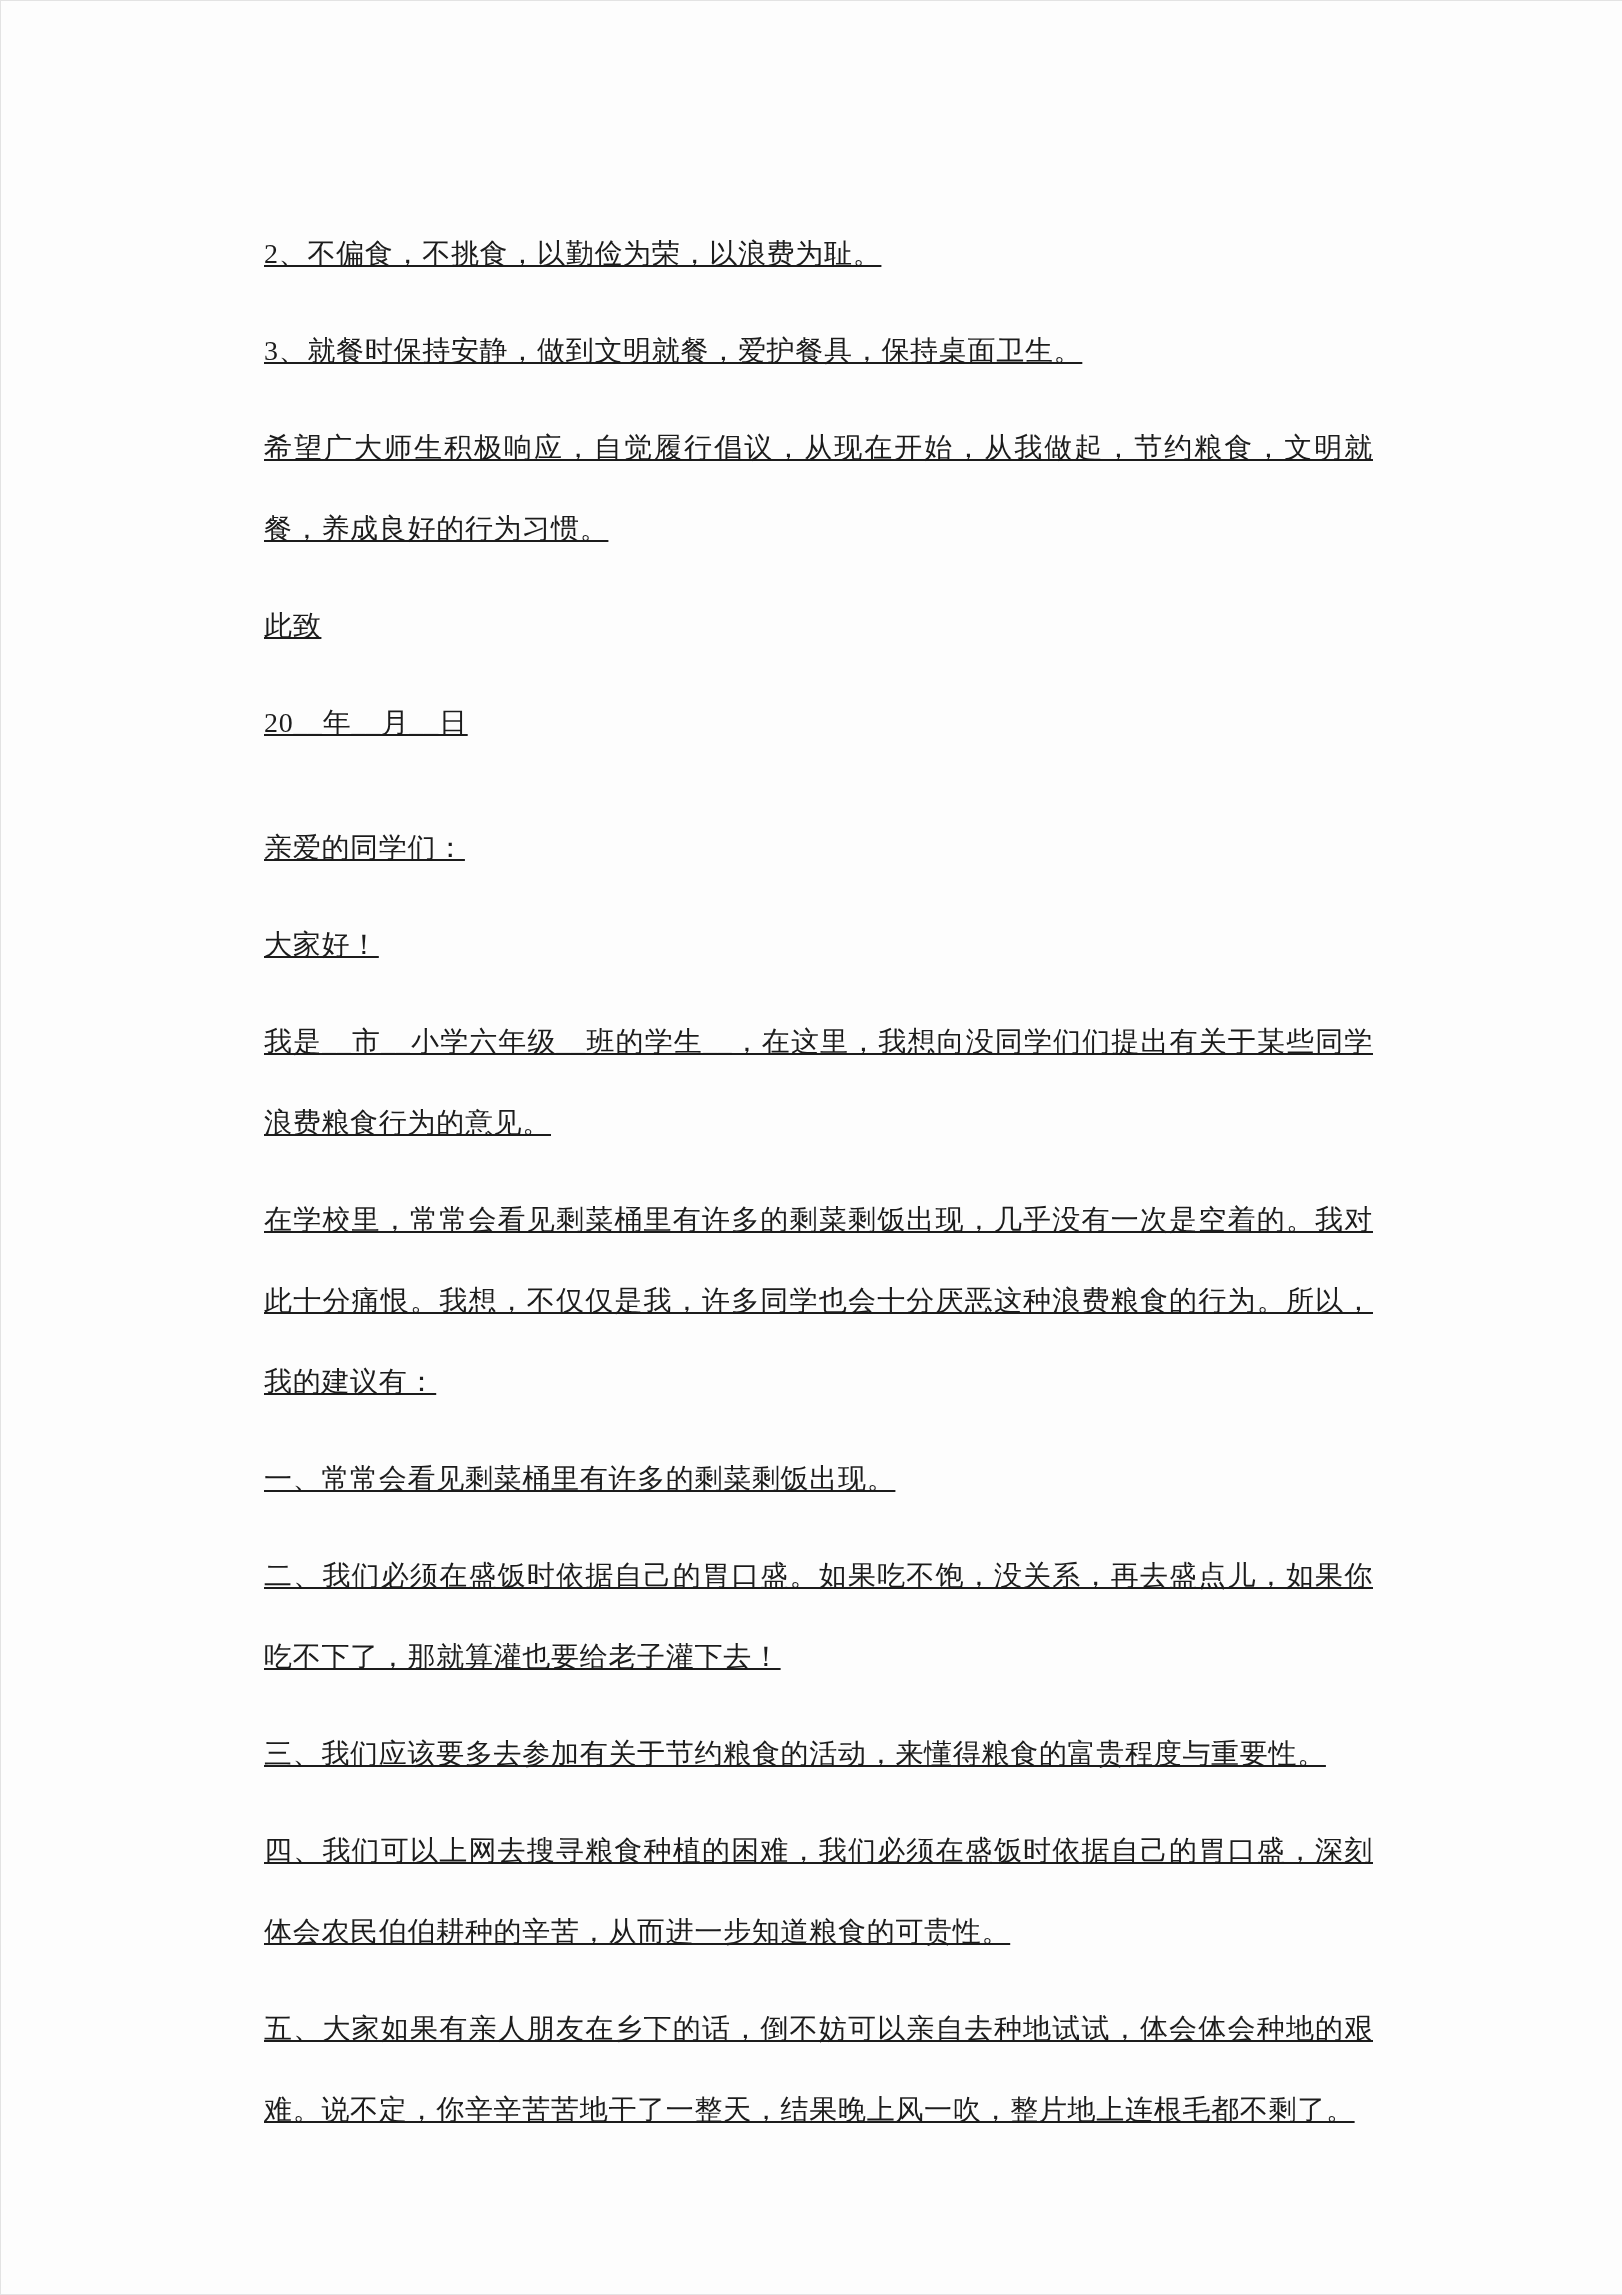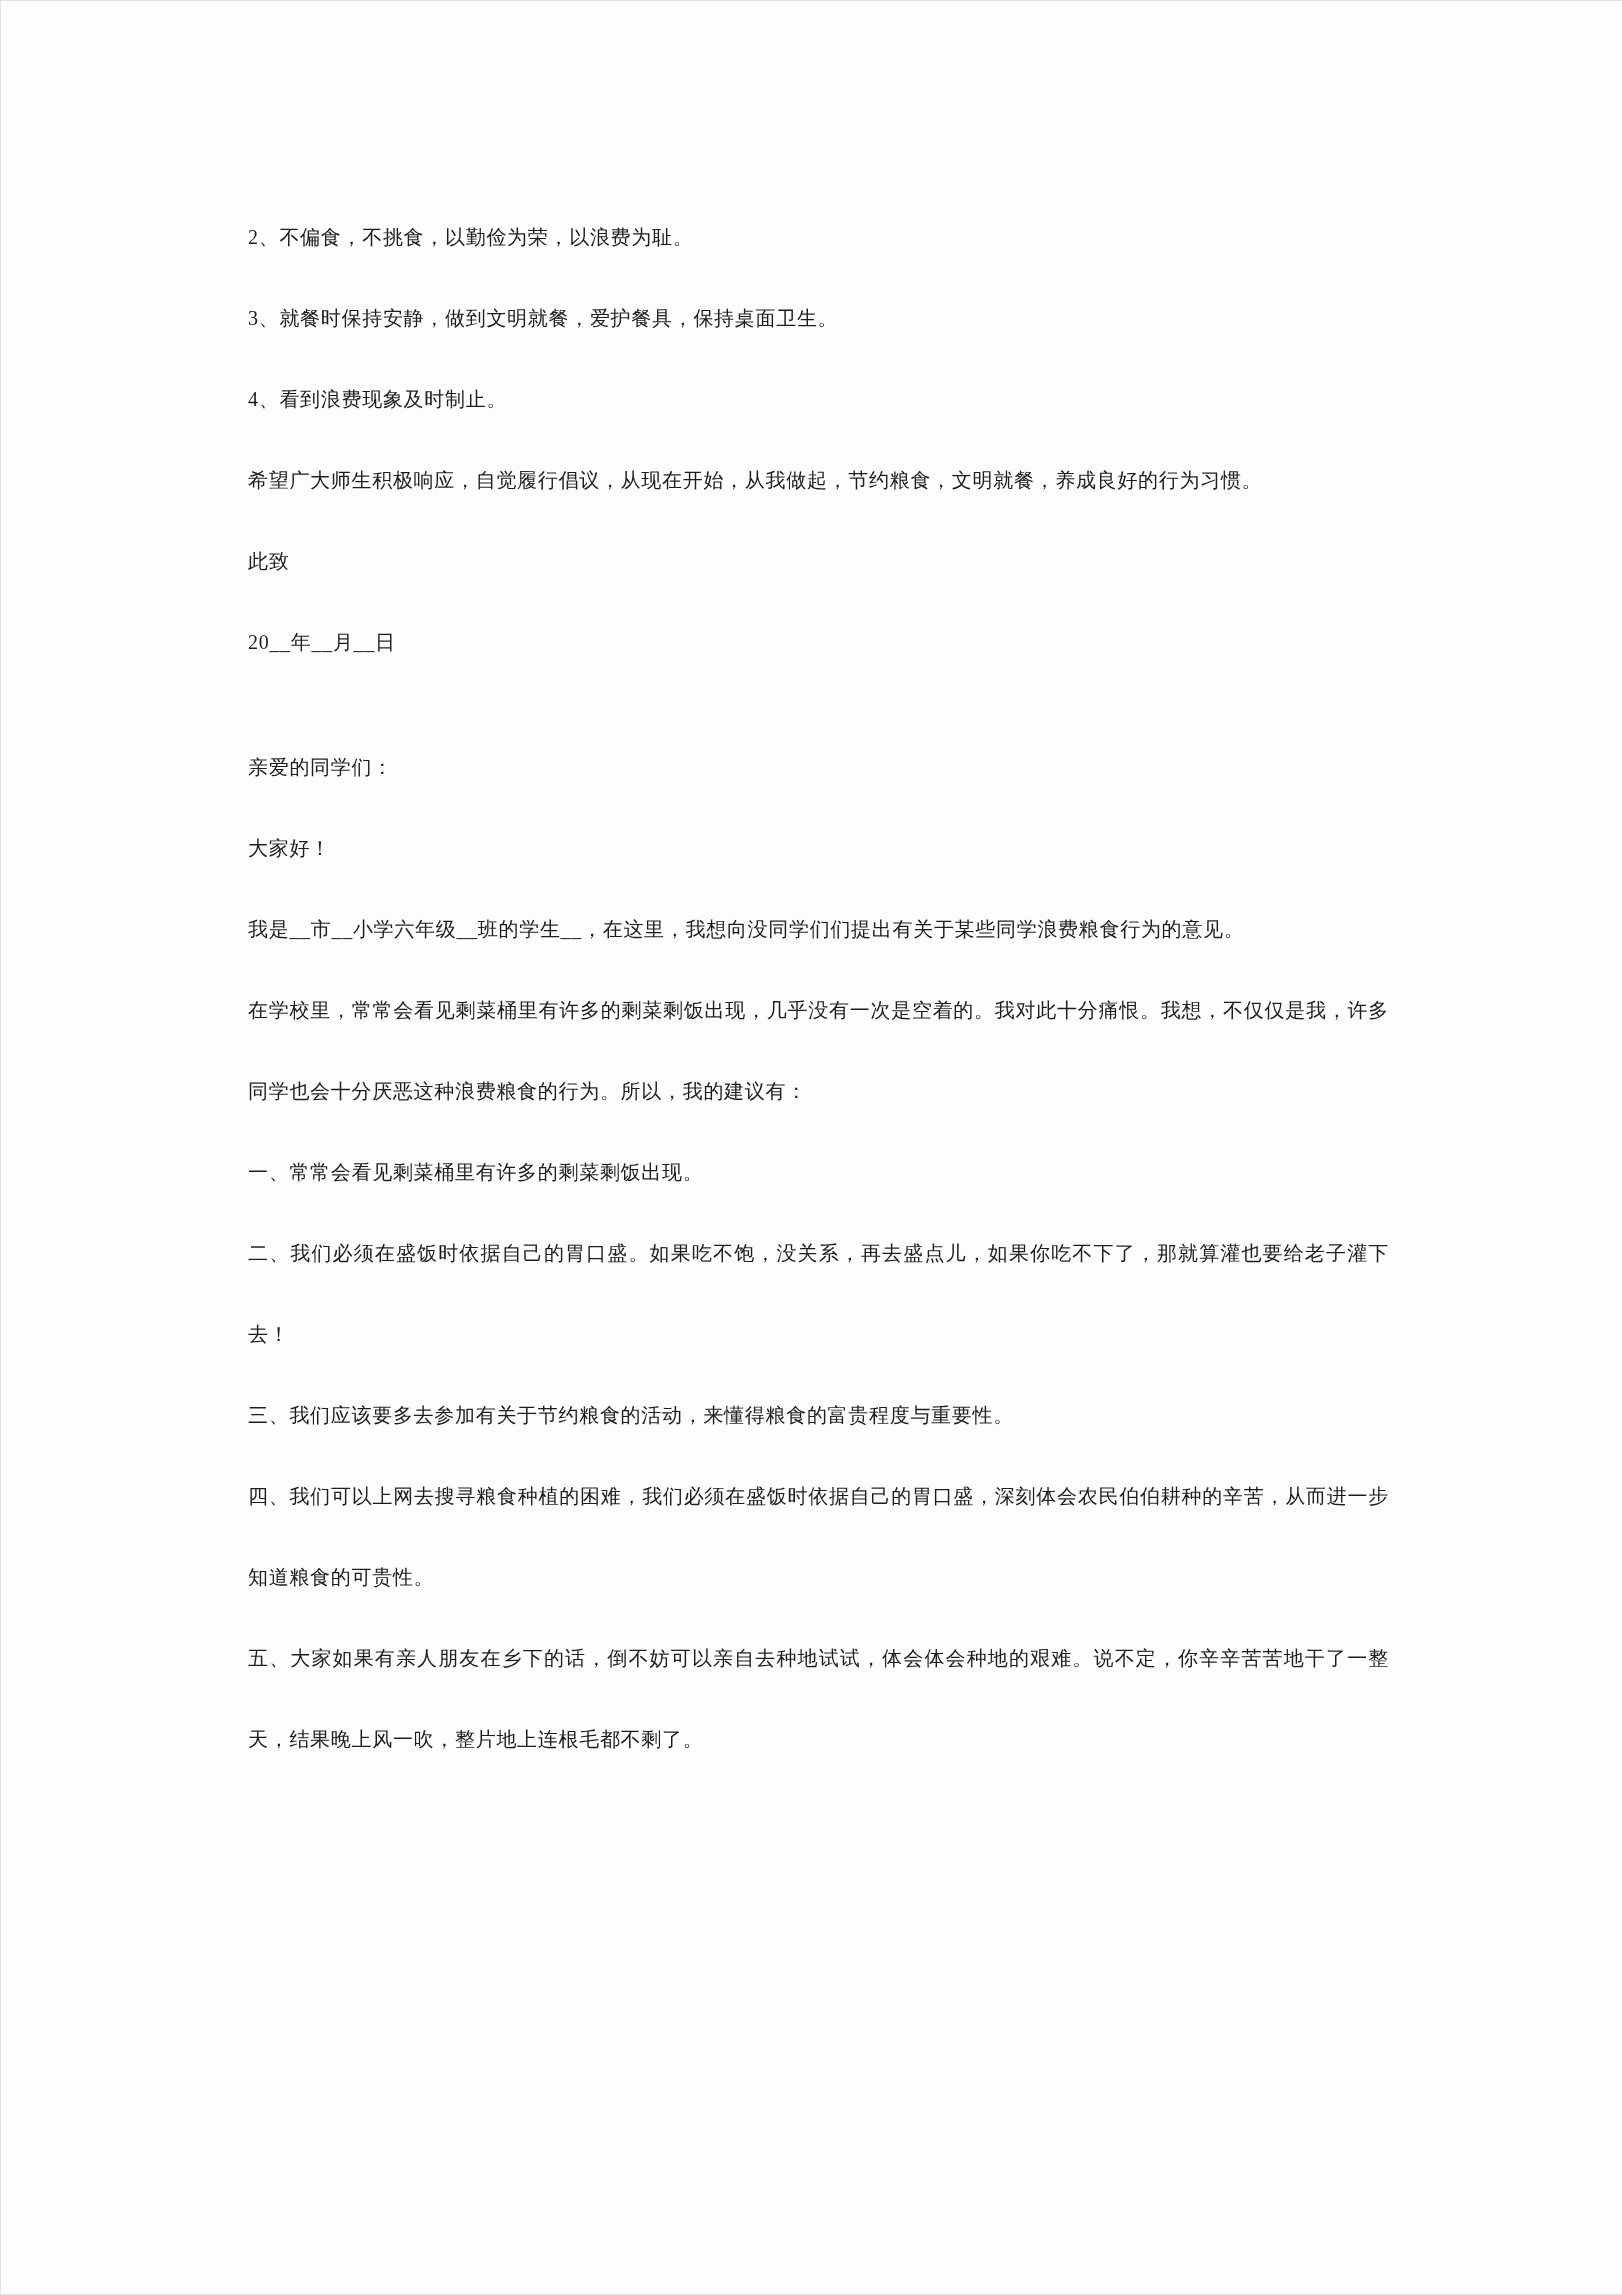--- a/index.html
+++ b/index.html
@@ -18,42 +18,42 @@
     color: #1c1c1c;
     overflow: hidden;
   }
   .doc-body {
     position: absolute;
     top: 196px;
     left: 247px;
     right: 233px;
   }
   .para {
-    margin: 0;
-    font-size: 20px;
+    margin: 16px;
+    font-size: 28px;
     line-height: 81px;
     text-align: justify;
     letter-spacing: 0.7px;
     word-break: break-all;
+    text-decoration: underline;
   }
   .para.no-justify {
     text-align: left;
   }
   .para.letter-gap {
     margin-top: 44px;
   }
 </style>
 </head>
 <body>
 
 <div class="page">
   <div class="doc-body">
     <p class="para">2、不偏食，不挑食，以勤俭为荣，以浪费为耻。</p>
     <p class="para">3、就餐时保持安静，做到文明就餐，爱护餐具，保持桌面卫生。</p>
-    <p class="para">4、看到浪费现象及时制止。</p>
     <p class="para">希望广大师生积极响应，自觉履行倡议，从现在开始，从我做起，节约粮食，文明就餐，养成良好的行为习惯。</p>
     <p class="para no-justify">此致</p>
     <p class="para no-justify">20__年__月__日</p>
     <p class="para no-justify letter-gap">亲爱的同学们：</p>
     <p class="para no-justify">大家好！</p>
     <p class="para">我是__市__小学六年级__班的学生__，在这里，我想向没同学们们提出有关于某些同学浪费粮食行为的意见。</p>
     <p class="para">在学校里，常常会看见剩菜桶里有许多的剩菜剩饭出现，几乎没有一次是空着的。我对此十分痛恨。我想，不仅仅是我，许多同学也会十分厌恶这种浪费粮食的行为。所以，我的建议有：</p>
     <p class="para">一、常常会看见剩菜桶里有许多的剩菜剩饭出现。</p>
     <p class="para">二、我们必须在盛饭时依据自己的胃口盛。如果吃不饱，没关系，再去盛点儿，如果你吃不下了，那就算灌也要给老子灌下去！</p>
     <p class="para">三、我们应该要多去参加有关于节约粮食的活动，来懂得粮食的富贵程度与重要性。</p>

